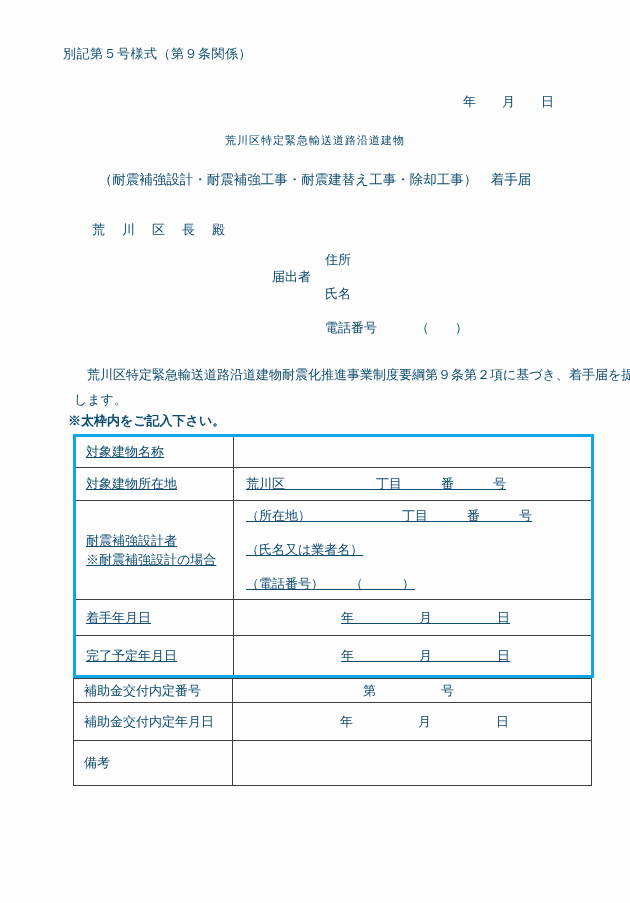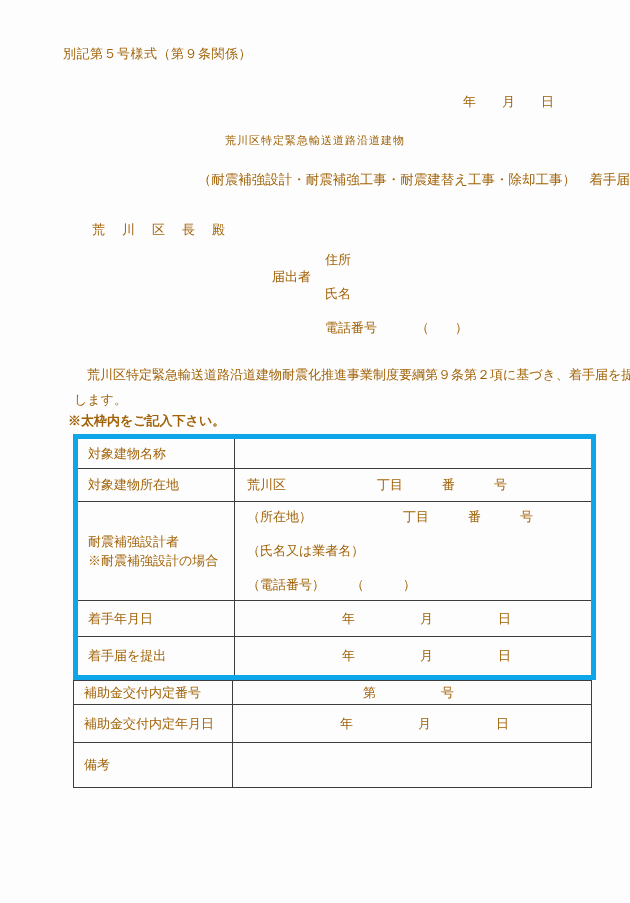--- a/index.html
+++ b/index.html
@@ -7,30 +7,30 @@
     padding: 0;
     background: #e8e8e8;
   }
   .page {
     position: relative;
     width: 630px;
     height: 903px;
     margin: 0 auto;
     background: #fdfdfd;
     font-family: "DejaVu Serif", "Liberation Serif", serif;
-    color: #a16207;
+    color: #0c4a6e;
     font-size: 13px;
     overflow: hidden;
   }
   .abs { position: absolute; }
 
   .form-code   { left: 63px;  top: 45px;  letter-spacing: 0.5px; }
   .date-line   { left: 463px; top: 93px;  white-space: pre; }
   .doc-title   { left: 0; top: 133px; width: 100%; text-align: center; font-size: 11px; letter-spacing: 1px; }
-  .doc-subtitle{ left: 0; top: 171px; width: 100%; text-align: right; font-size: 13.5px; }
+  .doc-subtitle{ left: 0; top: 171px; width: 100%; text-align: center; font-size: 13.5px; }
   .addressee   { left: 92px;  top: 221px; letter-spacing: 2px; white-space: pre; }
 
   .applicant   { left: 272px; top: 251px; display: flex; align-items: flex-start; }
   .applicant .role { margin-top: 17px; margin-right: 14px; }
   .applicant .lines { display: flex; flex-direction: column; row-gap: 19px; }
   .applicant .lines span { display: block; height: 15px; white-space: pre; }
 
   .statement   { left: 74px; top: 362px; width: 525px; line-height: 25px; }
   .statement span { display: block; white-space: pre; }
   .note-bold   { left: 68px; top: 412px; font-weight: bold; }
@@ -39,21 +39,21 @@
   table { border-collapse: collapse; table-layout: fixed; }
   col.c-label { width: 159px; }
   col.c-value { width: 359px; }
   td {
     border: 1px solid #3d3d3d;
     padding: 0;
     vertical-align: middle;
     font-size: 13px;
     overflow: hidden;
   }
-  .tbl-thick { border: 5px solid #0ea5e9; }
+  .tbl-thick { border: 3px solid #0ea5e9; text-decoration: underline; }
   .tbl-thick td { border: 1px solid #3d3d3d; }
   .tbl-thin { border: 1px solid #4a4a4a; border-top: none; }
   td.lbl { padding-left: 10px; }
   td.lbl .two-line { line-height: 19px; display: block; }
   td.val { padding-left: 12px; white-space: pre; }
   td.val-multiline { vertical-align: middle; }
   td.val-multiline .cell-lines { display: flex; flex-direction: column; row-gap: 16px; padding: 6px 13px 6px 12px; }
   td.val-multiline .cell-lines span { white-space: pre; display: block; }
   td.val-bottom { vertical-align: bottom; }
   td.val-bottom span { display: block; padding: 0 0 8px 12px; white-space: pre; }
@@ -130,21 +130,21 @@
             <span>（氏名又は業者名）</span>
             <span>（電話番号）　　（　　　）</span>
           </span>
         </td>
       </tr>
       <tr class="r5">
         <td class="lbl">着手年月日</td>
         <td class="val val-date">年　　　　　月　　　　　日</td>
       </tr>
       <tr class="r6">
-        <td class="lbl">着手届を提出</td>
+        <td class="lbl">完了予定年月日</td>
         <td class="val val-date">年　　　　　月　　　　　日</td>
       </tr>
     </tbody>
       </table>
 
     <table class="tbl-thin">
       <colgroup>
           <col class="c-label">
           <col class="c-value">
         </colgroup>

